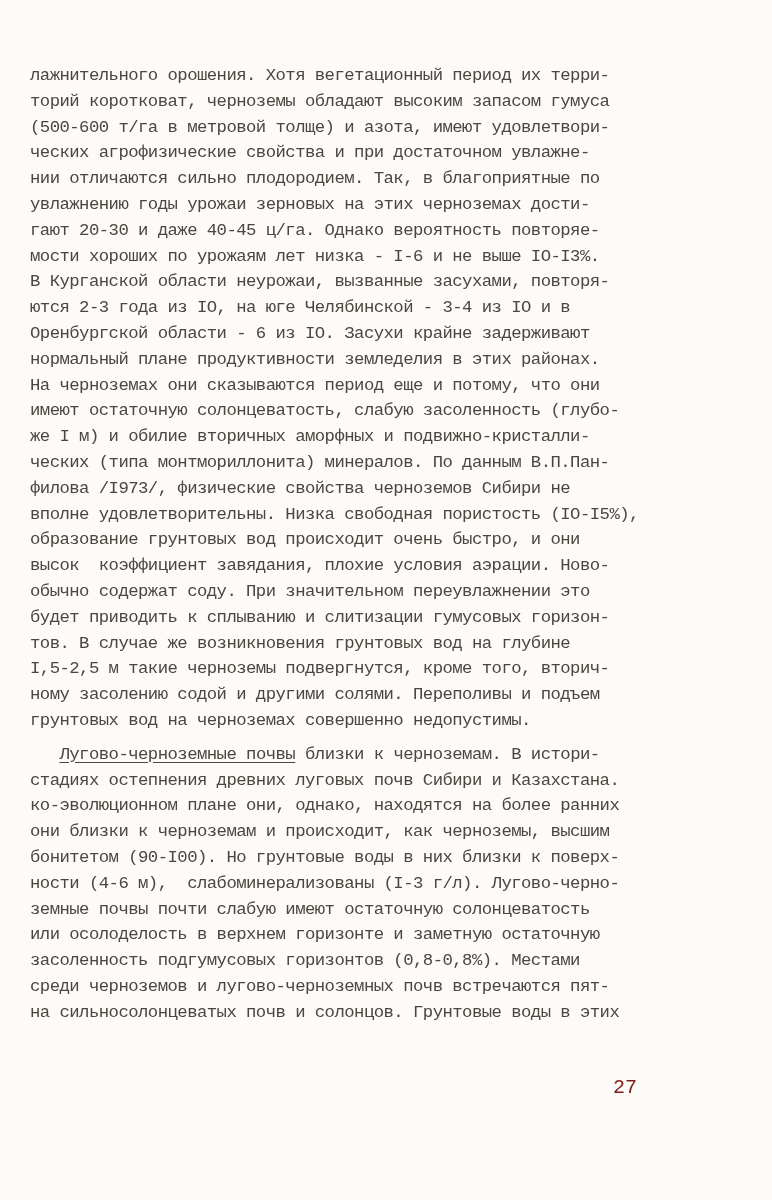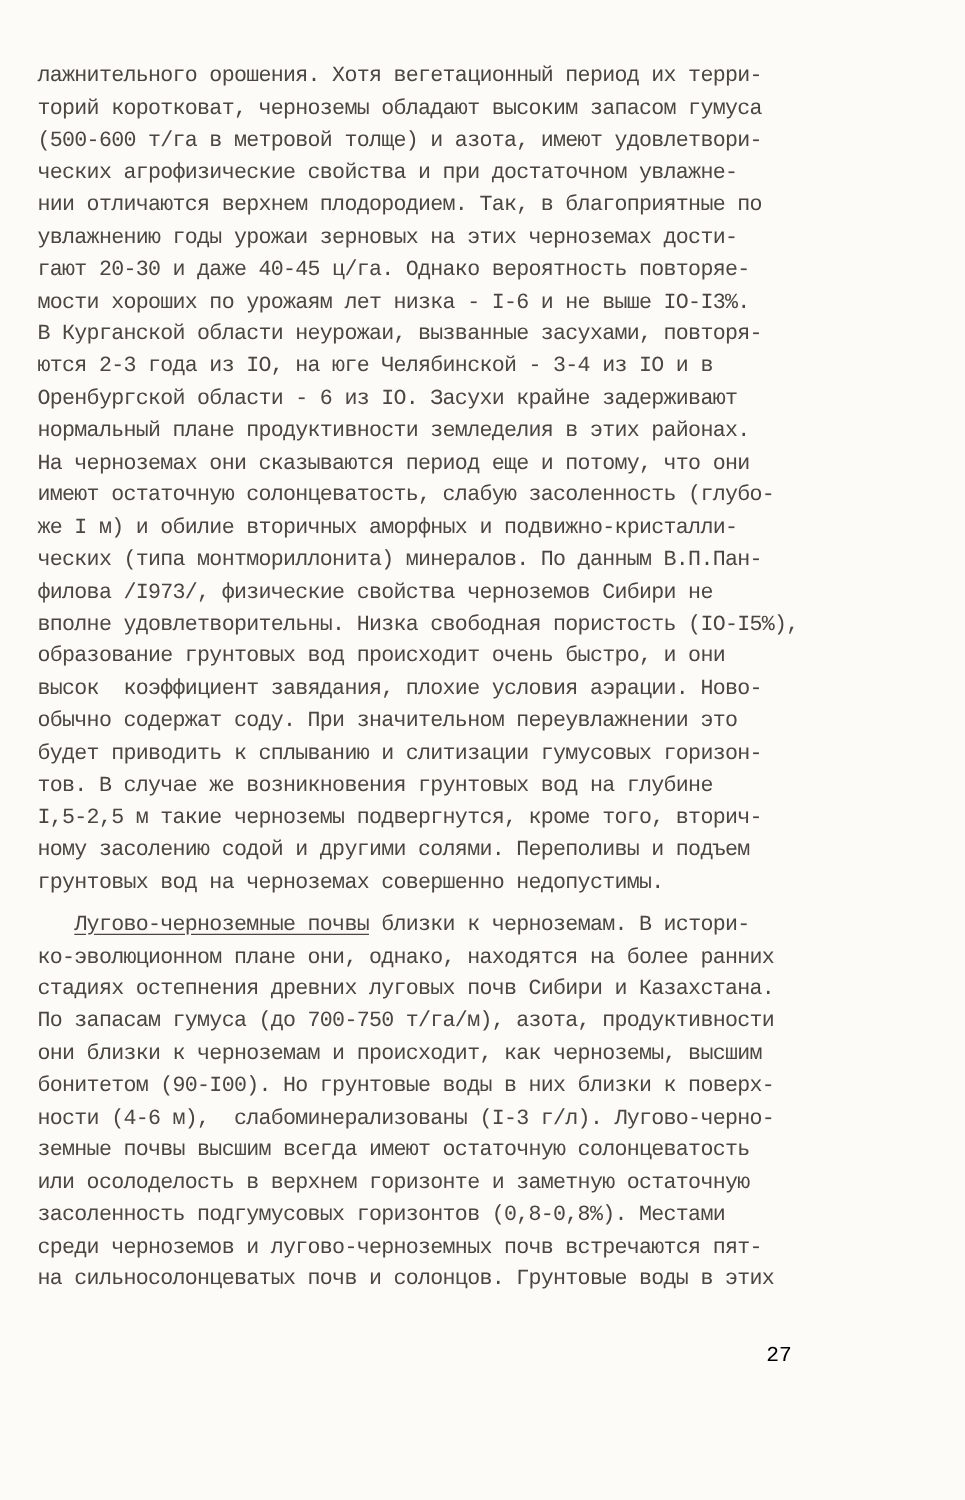--- a/index.html
+++ b/index.html
@@ -17,21 +17,21 @@
       position: absolute;
       left: 0;
       top: 0;
       width: 772px;
       height: 1200px;
       background: #fcfbf7;
     }
     .text-block {
       position: absolute;
       left: 30px;
-      top: 49px;
+      top: 63px;
       width: 720px;
       font-family: "Liberation Mono", "DejaVu Sans Mono", monospace;
       font-size: 17.3px;
       line-height: 25.8px;
       color: #4a4640;
       letter-spacing: -0.55px;
     }
     .line {
       white-space: pre;
       height: 25.8px;
@@ -41,35 +41,35 @@
     }
     .underline {
       text-decoration: underline;
       text-underline-offset: 3px;
     }
     .page-number {
       position: absolute;
       left: 613px;
       top: 1076px;
       font-family: "Liberation Mono", "DejaVu Sans Mono", monospace;
-      font-size: 17px;
-      color: #000000;
+      font-size: 20px;
+      color: #7f1d1d;
     }
   </style>
 </head>
 <body>
 
 <div class="page">
   <div class="text-block">
     <div>
       <div class="line">лажнительного орошения. Хотя вегетационный период их терри-</div>
       <div class="line">торий коротковат, черноземы обладают высоким запасом гумуса</div>
       <div class="line">(500-600 т/га в метровой толще) и азота, имеют удовлетвори-</div>
       <div class="line">ческих агрофизические свойства и при достаточном увлажне-</div>
-      <div class="line">нии отличаются верхнем плодородием. Так, в благоприятные по</div>
+      <div class="line">нии отличаются сильно плодородием. Так, в благоприятные по</div>
       <div class="line">увлажнению годы урожаи зерновых на этих черноземах дости-</div>
       <div class="line">гают 20-30 и даже 40-45 ц/га. Однако вероятность повторяе-</div>
       <div class="line">мости хороших по урожаям лет низка - I-6 и не выше IO-I3%.</div>
       <div class="line">В Курганской области неурожаи, вызванные засухами, повторя-</div>
       <div class="line">ются 2-3 года из IO, на юге Челябинской - 3-4 из IO и в</div>
       <div class="line">Оренбургской области - 6 из IO. Засухи крайне задерживают</div>
       <div class="line">нормальный плане продуктивности земледелия в этих районах.</div>
       <div class="line">На черноземах они сказываются период еще и потому, что они</div>
       <div class="line">имеют остаточную солонцеватость, слабую засоленность (глубо-</div>
       <div class="line">же I м) и обилие вторичных аморфных и подвижно-кристалли-</div>
@@ -83,27 +83,26 @@
       <div class="line">тов. В случае же возникновения грунтовых вод на глубине</div>
       <div class="line">I,5-2,5 м такие черноземы подвергнутся, кроме того, вторич-</div>
       <div class="line">ному засолению содой и другими солями. Переполивы и подъем</div>
       <div class="line">грунтовых вод на черноземах совершенно недопустимы.</div>
     </div>
 
     <div class="para-gap"></div>
 
     <div>
       <div class="line"><span>   </span><span class="underline">Лугово-черноземные почвы</span><span> близки к черноземам. В истори-</span></div>
+      <div class="line">стадиях остепнения древних луговых почв Сибири и Казахстана.</div>
       <div class="line">ко-эволюционном плане они, однако, находятся на более ранних</div>
-      <div class="line">стадиях остепнения древних луговых почв Сибири и Казахстана.</div>
-      <div class="line">По запасам гумуса (до 700-750 т/га/м), азота, продуктивности</div>
       <div class="line">они близки к черноземам и происходит, как черноземы, высшим</div>
       <div class="line">бонитетом (90-I00). Но грунтовые воды в них близки к поверх-</div>
       <div class="line">ности (4-6 м),  слабоминерализованы (I-3 г/л). Лугово-черно-</div>
-      <div class="line">земные почвы высшим всегда имеют остаточную солонцеватость</div>
+      <div class="line">земные почвы почти слабую имеют остаточную солонцеватость</div>
       <div class="line">или осолоделость в верхнем горизонте и заметную остаточную</div>
       <div class="line">засоленность подгумусовых горизонтов (0,8-0,8%). Местами</div>
       <div class="line">среди черноземов и лугово-черноземных почв встречаются пят-</div>
       <div class="line">на сильносолонцеватых почв и солонцов. Грунтовые воды в этих</div>
     </div>
   </div>
 
   <div class="page-number">27</div>
 </div>
 

